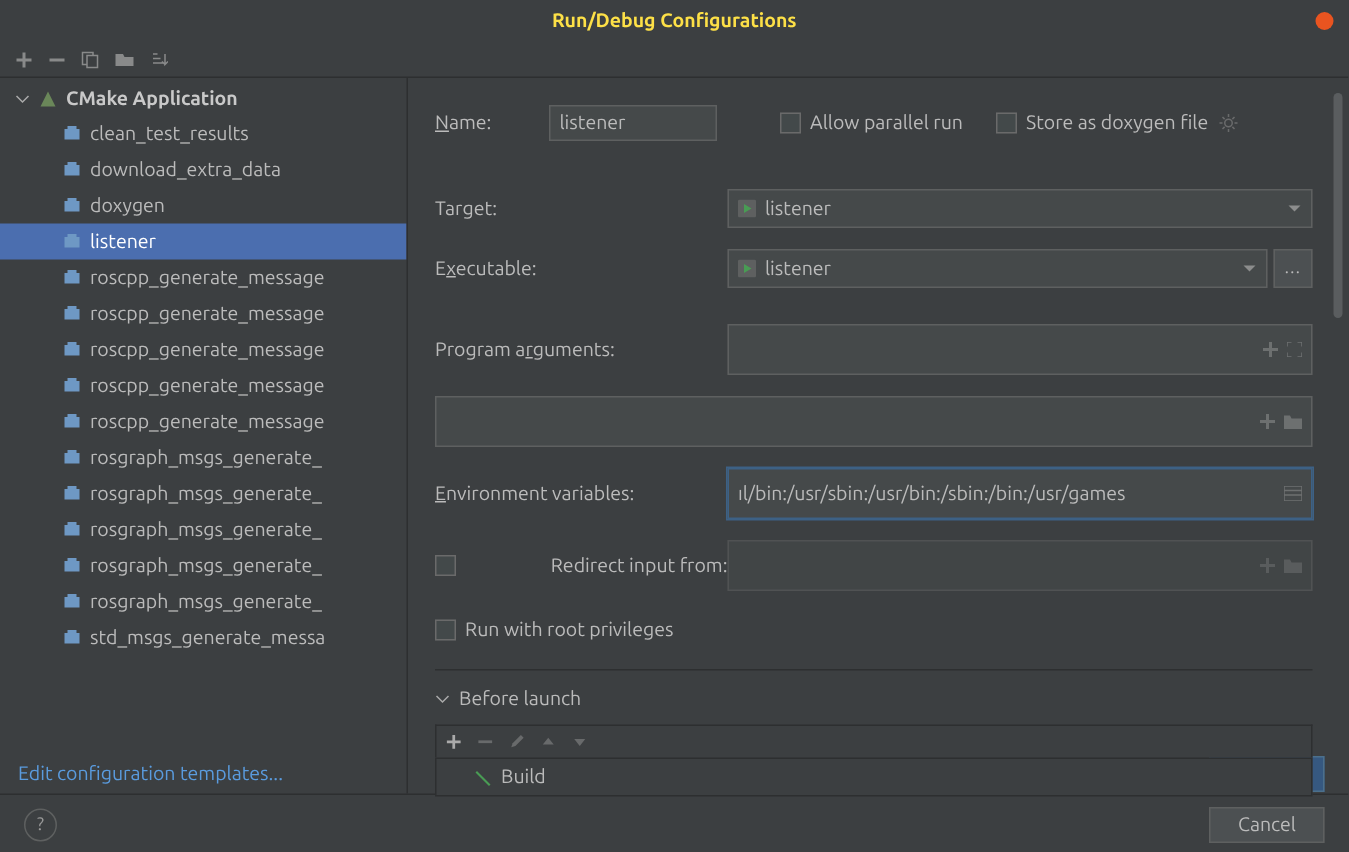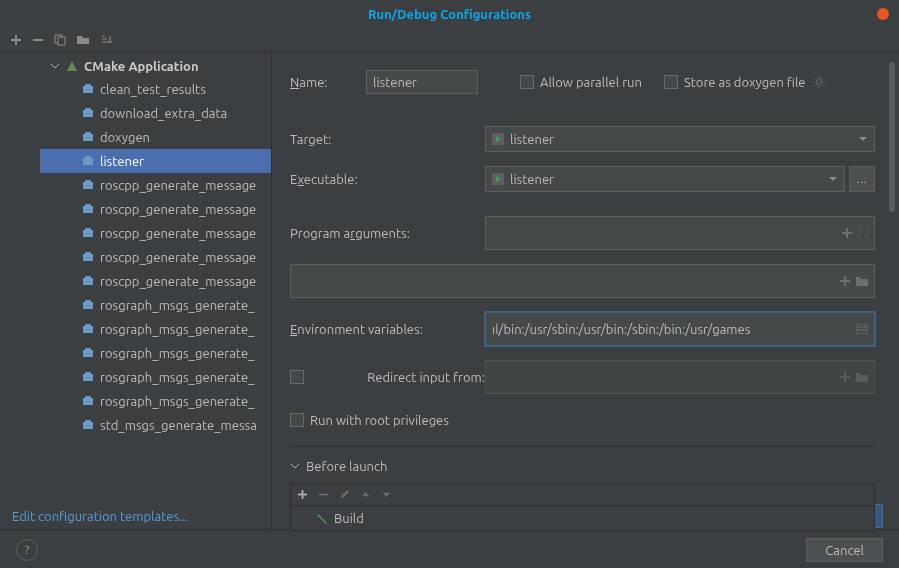--- a/index.html
+++ b/index.html
@@ -1,23 +1,23 @@
 <!DOCTYPE html>
 <html><head>
 <meta charset="utf-8">
 <style>
 * { box-sizing: border-box; margin: 0; padding: 0; font-family: "Ubuntu", "Segoe UI", sans-serif; }
 body { background: #3c3f41; color: #bbbbbb; width: 899px; height: 568px; overflow: hidden; font-size: 13px; }
 .titlebar { height: 28px; display: flex; align-items: center; justify-content: center; position: relative; background: #3c3f41; }
-.titlebar-text { color: #0ea5e9; font-size: 13px; font-weight: bold; }
+.titlebar-text { color: #fde047; font-size: 13px; font-weight: bold; }
 .window-close { position: absolute; right: 10px; width: 12px; height: 12px; border-radius: 50%; background: #e95420; }
 .toolbar { height: 24px; display: flex; align-items: center; gap: 10px; padding: 0 10px; border-bottom: 1px solid #2d2f30; }
 .toolbar svg { opacity: 0.7; }
 .main { display: flex; height: 477px; }
-.sidebar { width: 272px; overflow: hidden; position: relative; border-right: 1px solid #2d2f30; padding-left: 40px; }
+.sidebar { width: 272px; overflow: hidden; position: relative; border-right: 1px solid #2d2f30; }
 .tree { padding-top: 3px; }
 .tree-root { display: flex; align-items: center; height: 22px; padding-left: 10px; gap: 6px; }
 .tree-root-label { color: #c9c9c9; font-weight: bold; }
 .tree-item { display: flex; align-items: center; height: 24px; padding-left: 42px; gap: 6px; white-space: nowrap; }
 .tree-item.selected { background: #4b6eaf; color: #ffffff; }
 .tree-icon { width: 12px; height: 12px; display: inline-flex; }
 .sidebar-bottom { position: absolute; bottom: 6px; left: 12px; }
 .edit-templates { color: #5a9bde; cursor: pointer; }
 .content { flex: 1; padding: 18px 0 0 18px; position: relative; }
 .scrollbar { position: absolute; right: 2px; top: 10px; width: 8px; height: 440px; background: transparent; }

